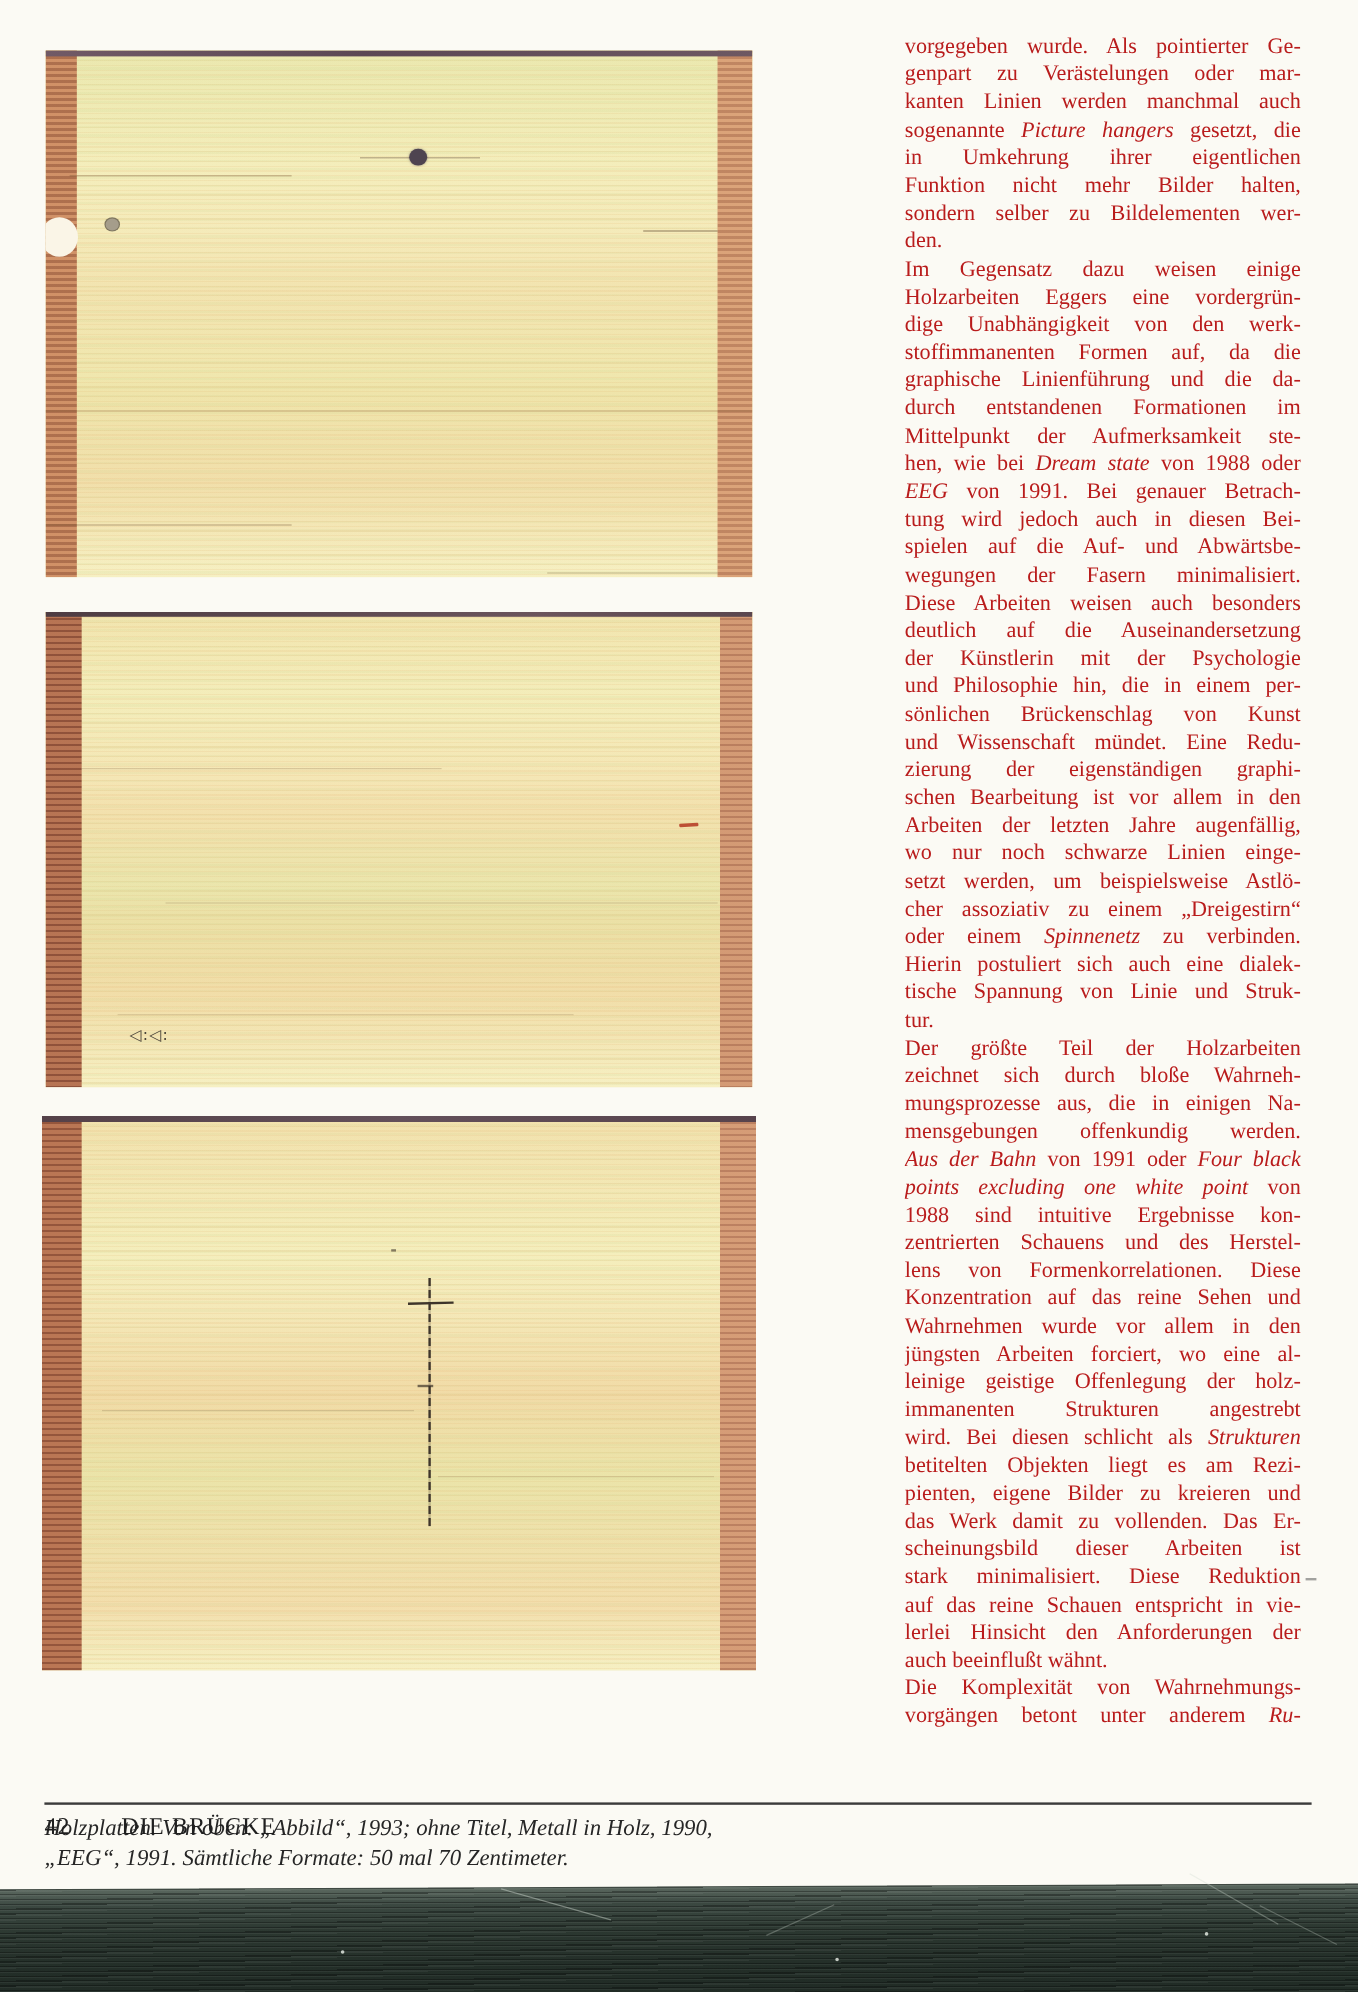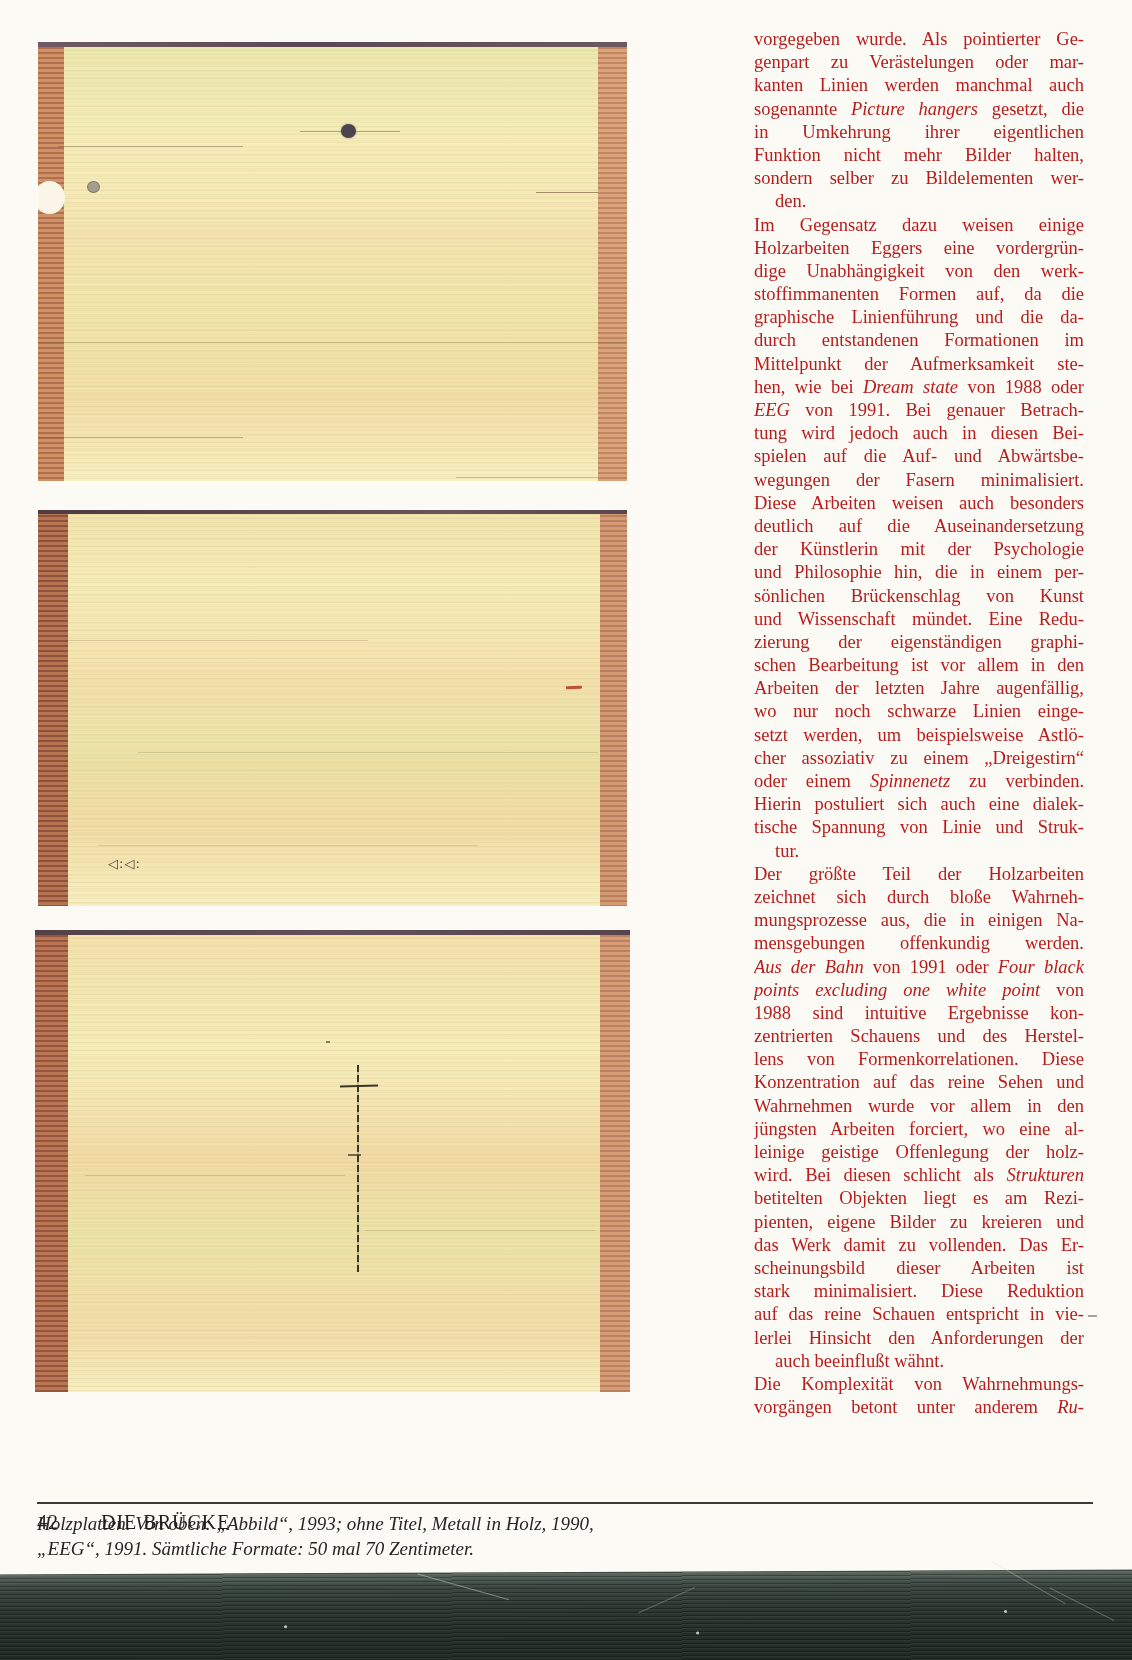--- a/index.html
+++ b/index.html
@@ -59,21 +59,21 @@
   
   .caption{position:absolute;left:37px;top:1511px;width:604px;font-style:italic;
            font-size:19px;line-height:25px;color:#262626;}
   .footer-rule{position:absolute;left:37px;top:1502px;width:1056px;height:2px;background:#3b3b3b;}
   .footer{position:absolute;left:37px;top:1511px;font-size:20px;letter-spacing:1px;color:#1f1f1f;}
   .footer .pnum{margin-right:36px;}
 
   
   .article{position:absolute;left:754px;top:28px;width:330px;font-size:18.5px;color:#b91c1c;}
   .tl{height:23.2px;line-height:23.2px;text-align:justify;text-align-last:justify;overflow:hidden;}
-  .tl.end{text-align:right;text-align-last:left;margin-left:21px;}
+  .tl.end{text-align:right;text-align-last:left;}
 
   
   .strip{position:absolute;left:-4px;top:1572px;width:1142px;height:94px;
      transform:rotate(-0.25deg);
      background:
        repeating-linear-gradient(180deg, rgba(0,0,0,0.30) 0 1px, rgba(255,255,255,0.05) 1px 2px, rgba(0,0,0,0) 2px 4px),
        linear-gradient(180deg,#5c6960 0%,#3b4841 15%,#2b3730 40%,#232e28 70%,#202b25 100%);}
   .scratch{position:absolute;height:1px;background:rgba(215,224,214,0.45);}
   .fleck{position:absolute;width:3px;height:3px;border-radius:50%;background:rgba(235,240,232,0.8);}
   .stray{position:absolute;left:1088px;top:1315px;width:9px;height:2px;background:rgba(90,90,90,0.55);}
@@ -172,20 +172,21 @@
       <div class="tl">mensgebungen offenkundig werden.</div>
       <div class="tl"><i>Aus der Bahn</i> von 1991 oder <i>Four black</i></div>
       <div class="tl"><i>points excluding one white point</i> von</div>
       <div class="tl">1988 sind intuitive Ergebnisse kon-</div>
       <div class="tl">zentrierten Schauens und des Herstel-</div>
       <div class="tl">lens von Formenkorrelationen. Diese</div>
       <div class="tl">Konzentration auf das reine Sehen und</div>
       <div class="tl">Wahrnehmen wurde vor allem in den</div>
       <div class="tl">jüngsten Arbeiten forciert, wo eine al-</div>
       <div class="tl">leinige geistige Offenlegung der holz-</div>
+      <div class="tl">immanenten Strukturen angestrebt</div>
       <div class="tl">wird. Bei diesen schlicht als <i>Strukturen</i></div>
       <div class="tl">betitelten Objekten liegt es am Rezi-</div>
       <div class="tl">pienten, eigene Bilder zu kreieren und</div>
       <div class="tl">das Werk damit zu vollenden. Das Er-</div>
       <div class="tl">scheinungsbild dieser Arbeiten ist</div>
       <div class="tl">stark minimalisiert. Diese Reduktion</div>
       <div class="tl">auf das reine Schauen entspricht in vie-</div>
       <div class="tl">lerlei Hinsicht den Anforderungen der</div>
       <div class="tl end">auch beeinflußt wähnt.</div>
       <div class="tl">Die Komplexität von Wahrnehmungs-</div>

